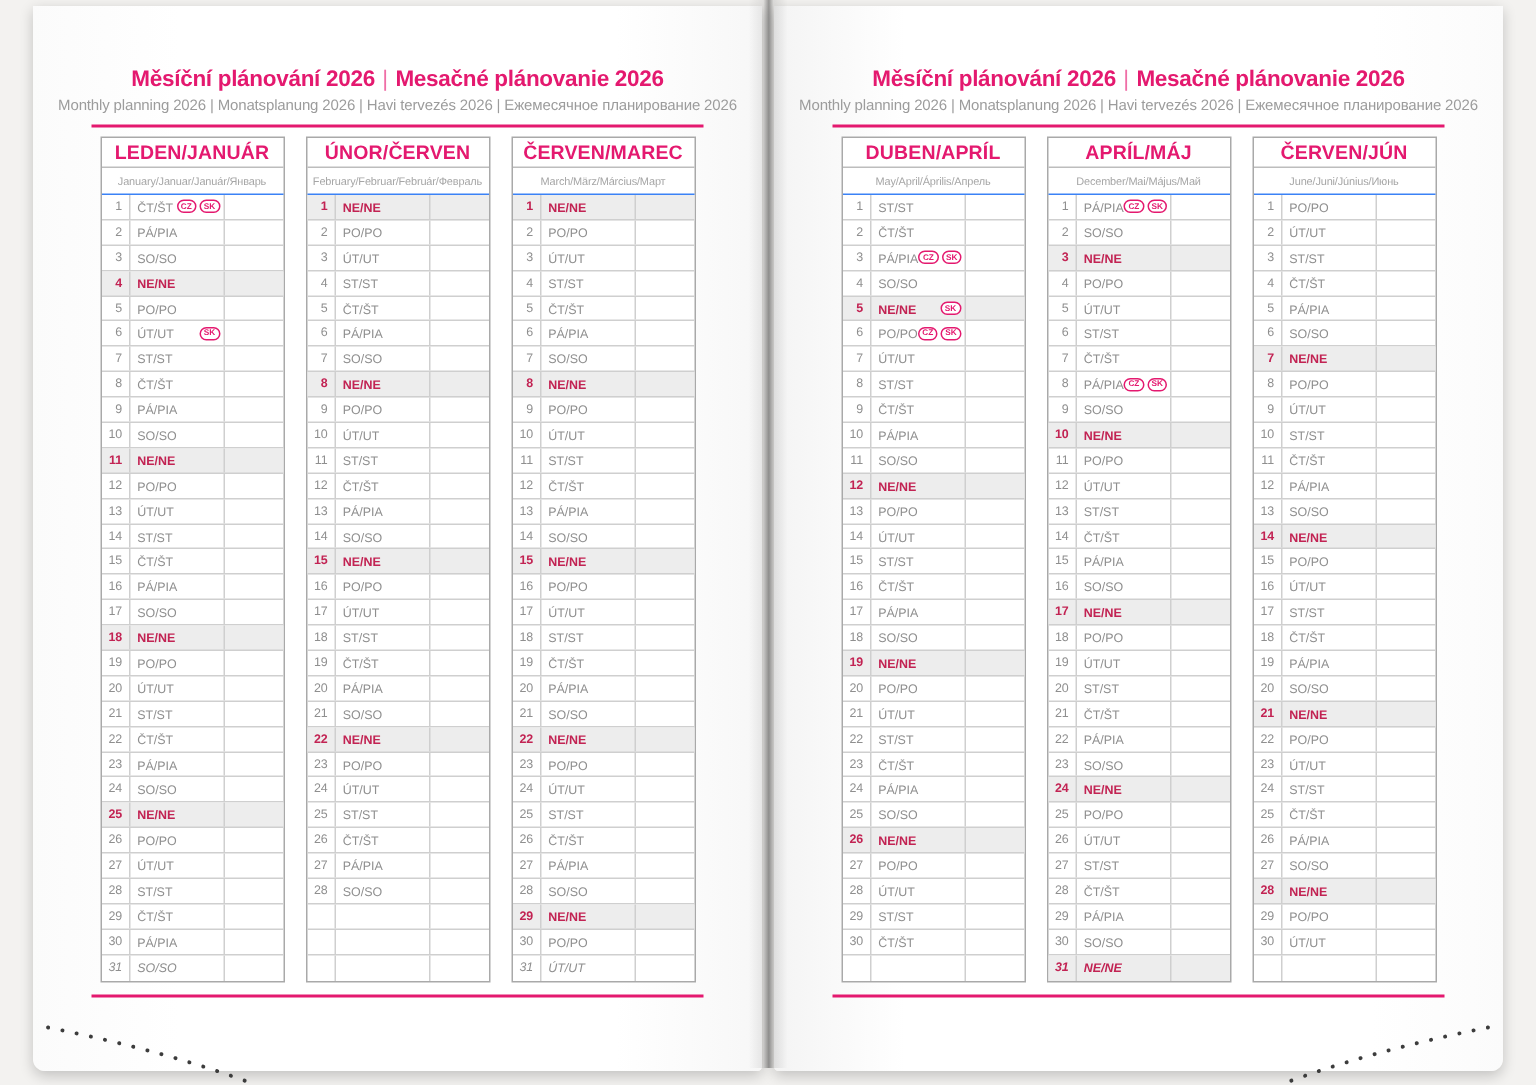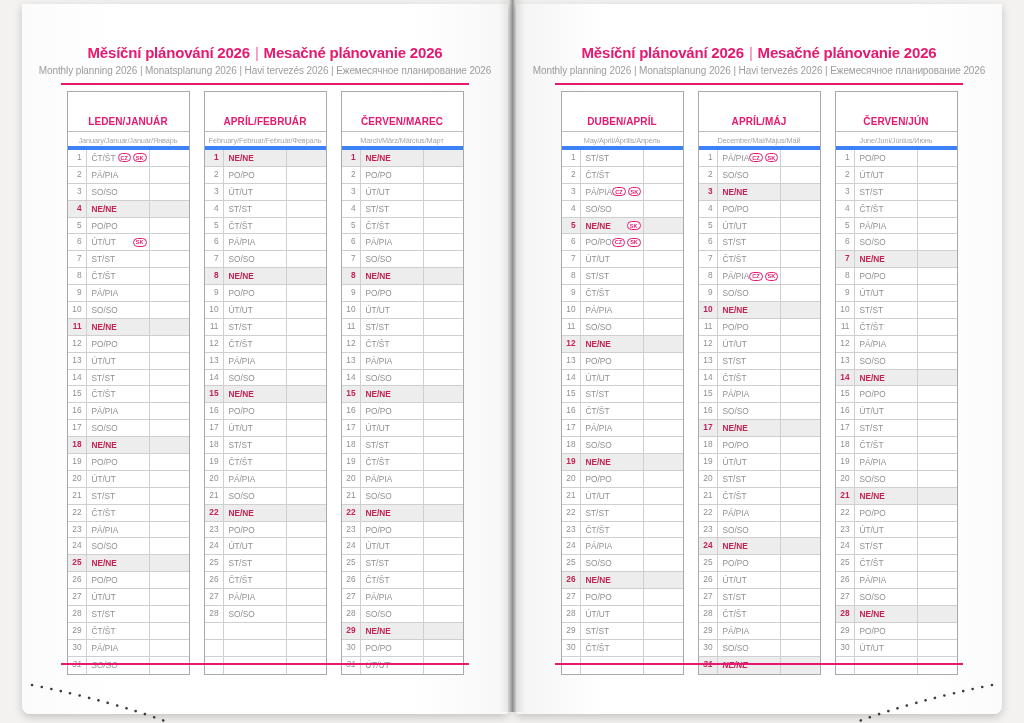--- a/index.html
+++ b/index.html
@@ -42,28 +42,27 @@
     margin-top:4px;text-align:center;
     font-size:10px;color:#9c9c9c;letter-spacing:-.1px;
   }
   .title-rule{margin:7px auto 0;width:408px;height:2px;background:var(--pink);}
   .bottom-rule{position:absolute;top:659px;left:50%;transform:translateX(-50%);
     width:408px;height:2px;background:var(--pink);}
   .months{display:flex;justify-content:center;gap:14px;margin-top:6px;}
   .month{width:123px;border:1px solid var(--border-out);background:#fff;}
   .m-header{
     height:20px;line-height:20px;text-align:center;
-    color:var(--pink);font-weight:bold;font-size:10px;letter-spacing:.1px;
+    color:var(--pink);font-weight:bold;font-size:13px;letter-spacing:.1px;
     border-bottom:1px solid #bdbdbd;
-    margin-top:20px;
   }
   .m-sub{
     height:18px;line-height:18px;text-align:center;
     color:#a6a6a6;font-size:7.3px;letter-spacing:-.1px;
-    border-bottom:4px solid #3b82f6;
+    border-bottom:1px solid #3b82f6;
   }
   .m-row{display:flex;height:16.9px;border-bottom:1px solid var(--border-in);
     font-size:8.3px;color:var(--gray-text);}
   .m-row:last-child{border-bottom:none;font-style:italic;}
   .m-row.sunday{background:var(--sun-bg);color:var(--sunred);font-weight:bold;}
   .c-num{width:19px;text-align:right;padding-right:4px;line-height:15.9px;
     border-right:1px solid var(--border-in);}
   .c-day{width:63px;padding-left:5px;border-right:1px solid var(--border-in);
     display:flex;align-items:center;}
   .c-notes{flex:1;}
@@ -307,21 +306,21 @@
         </div>
         <div class="m-row">
           <div class="c-num">31</div>
           <div class="c-day">
             <span class="d-lab">SO/SO</span>
           </div>
           <div class="c-notes"></div>
         </div>
       </section>
     <section class="month">
-        <div class="m-header">APRÍL/FEBRUÁR</div>
+        <div class="m-header">ÚNOR/ČERVEN</div>
         <div class="m-sub">February/Februar/Február/Февраль</div>
         <div class="m-row sunday">
           <div class="c-num">1</div>
           <div class="c-day">
             <span class="d-lab">NE/NE</span>
           </div>
           <div class="c-notes"></div>
         </div>
         <div class="m-row">
           <div class="c-num">2</div>

